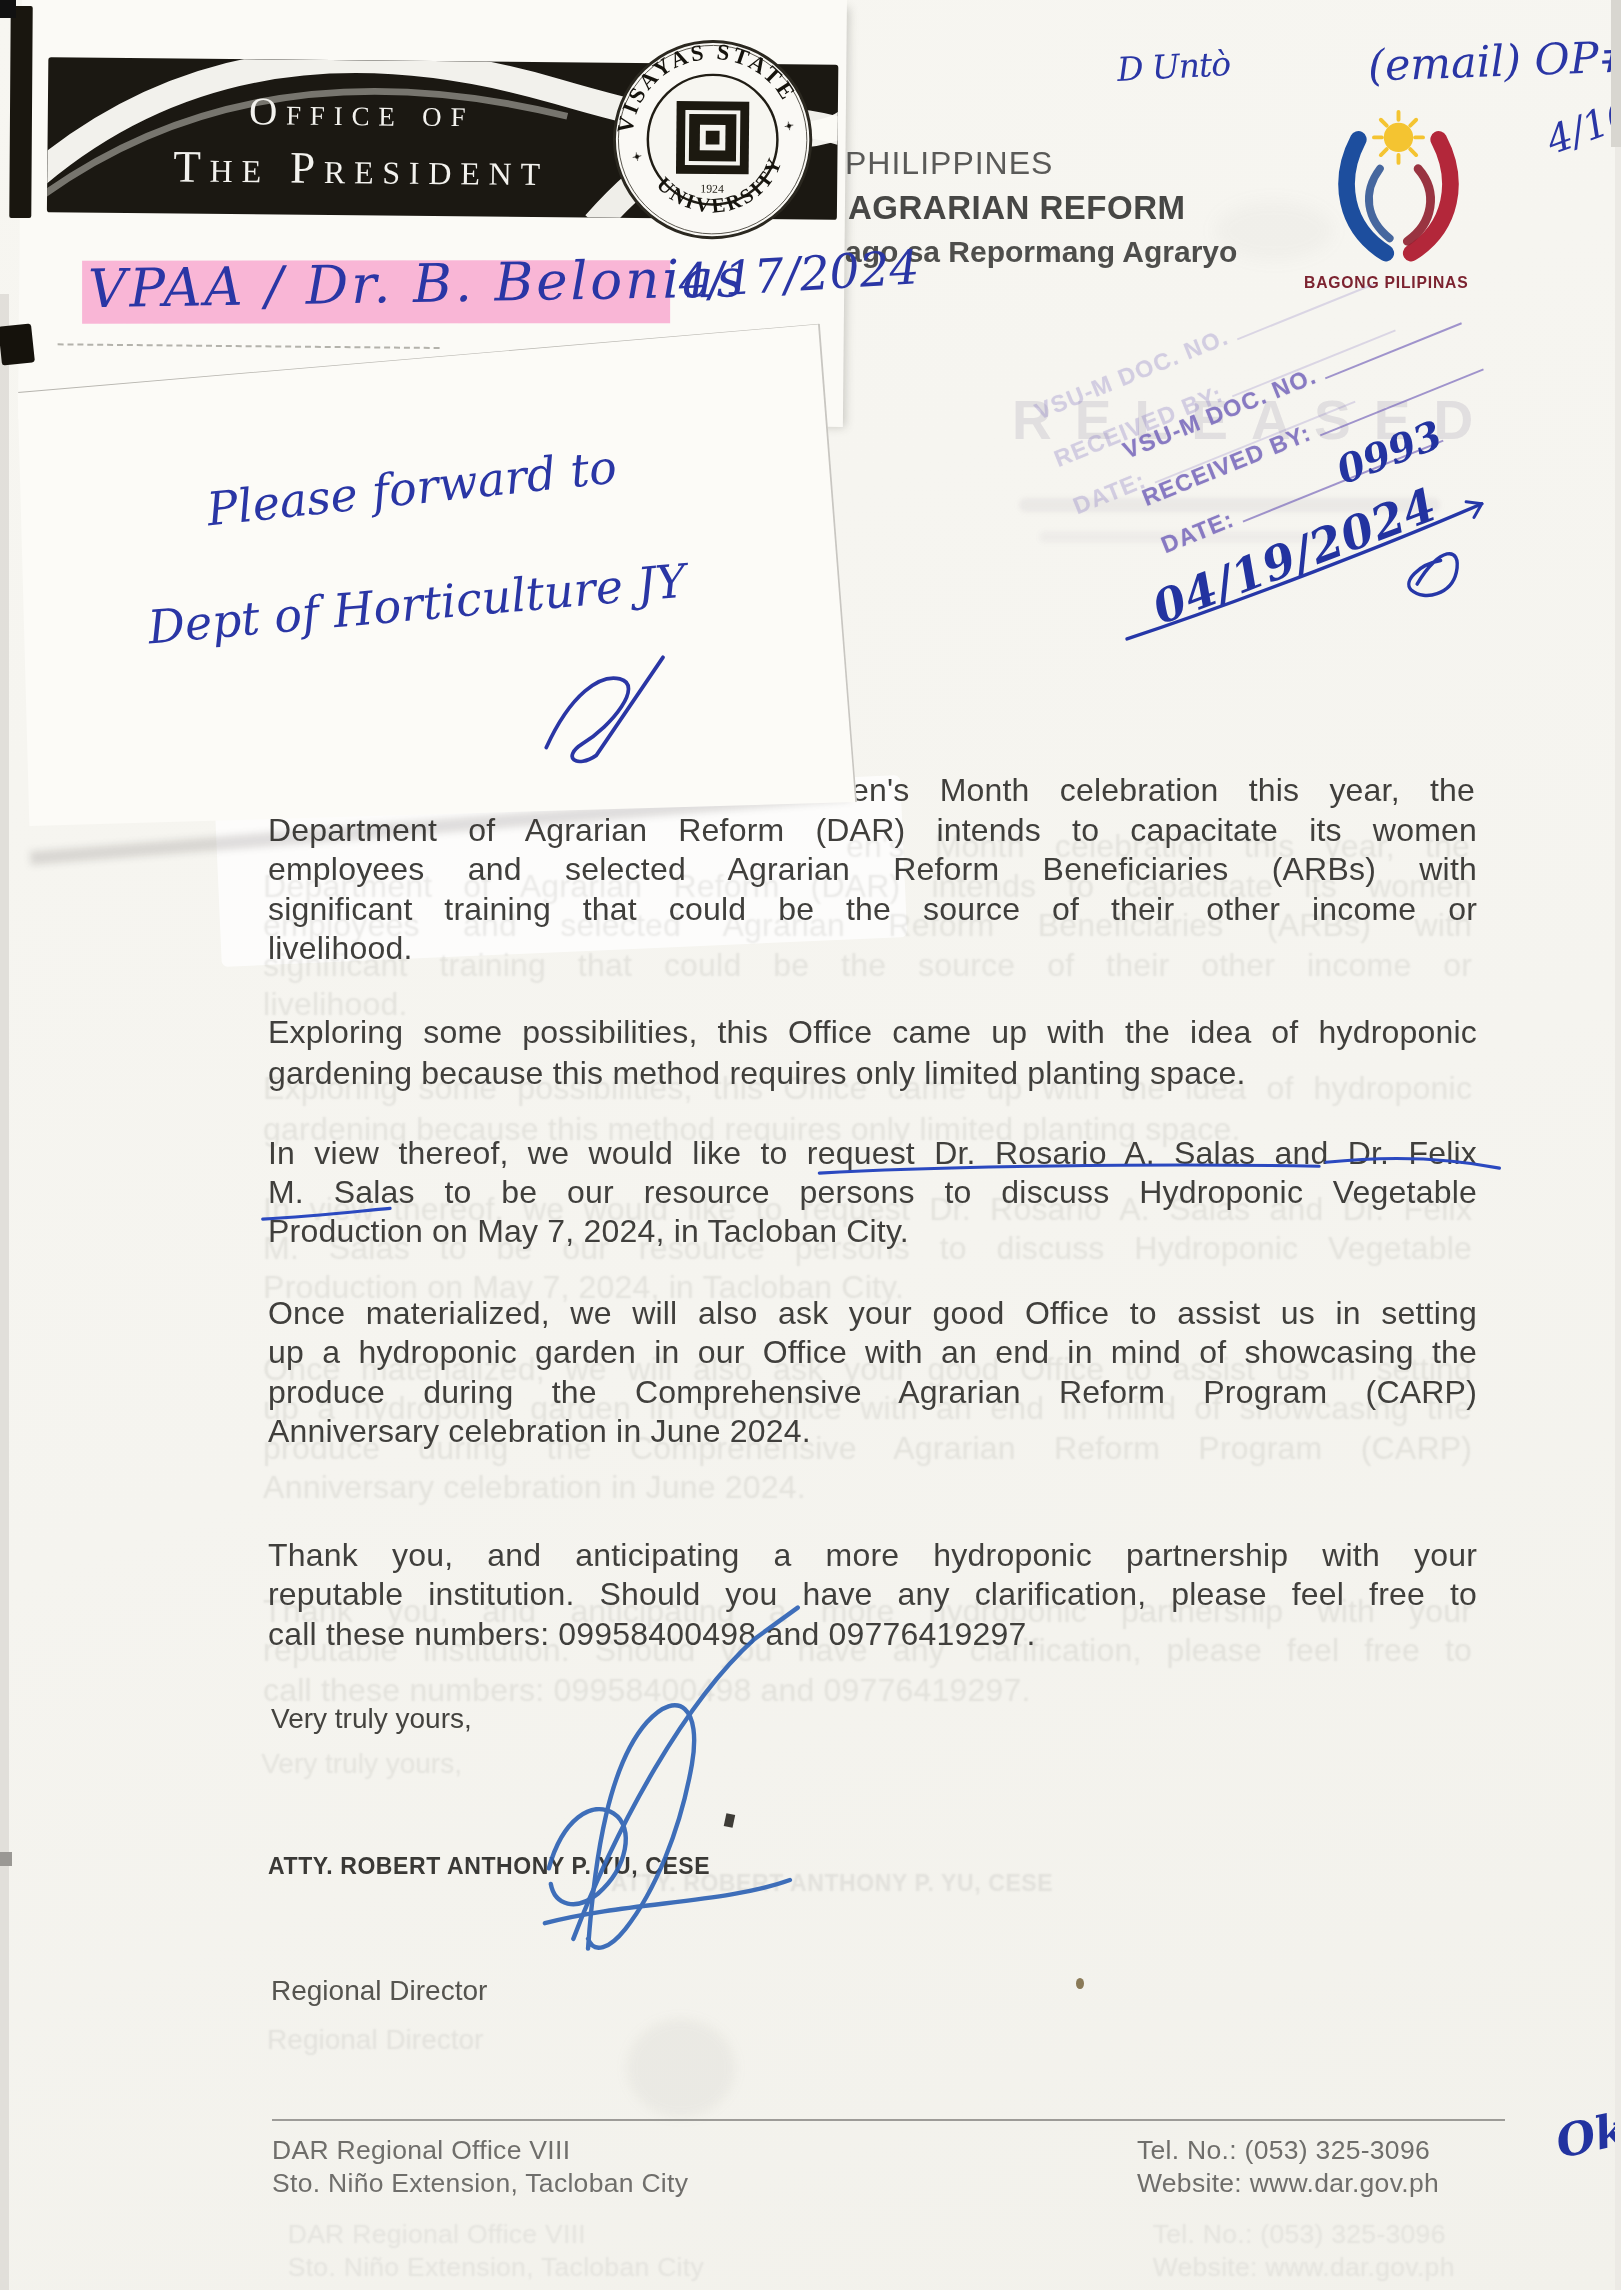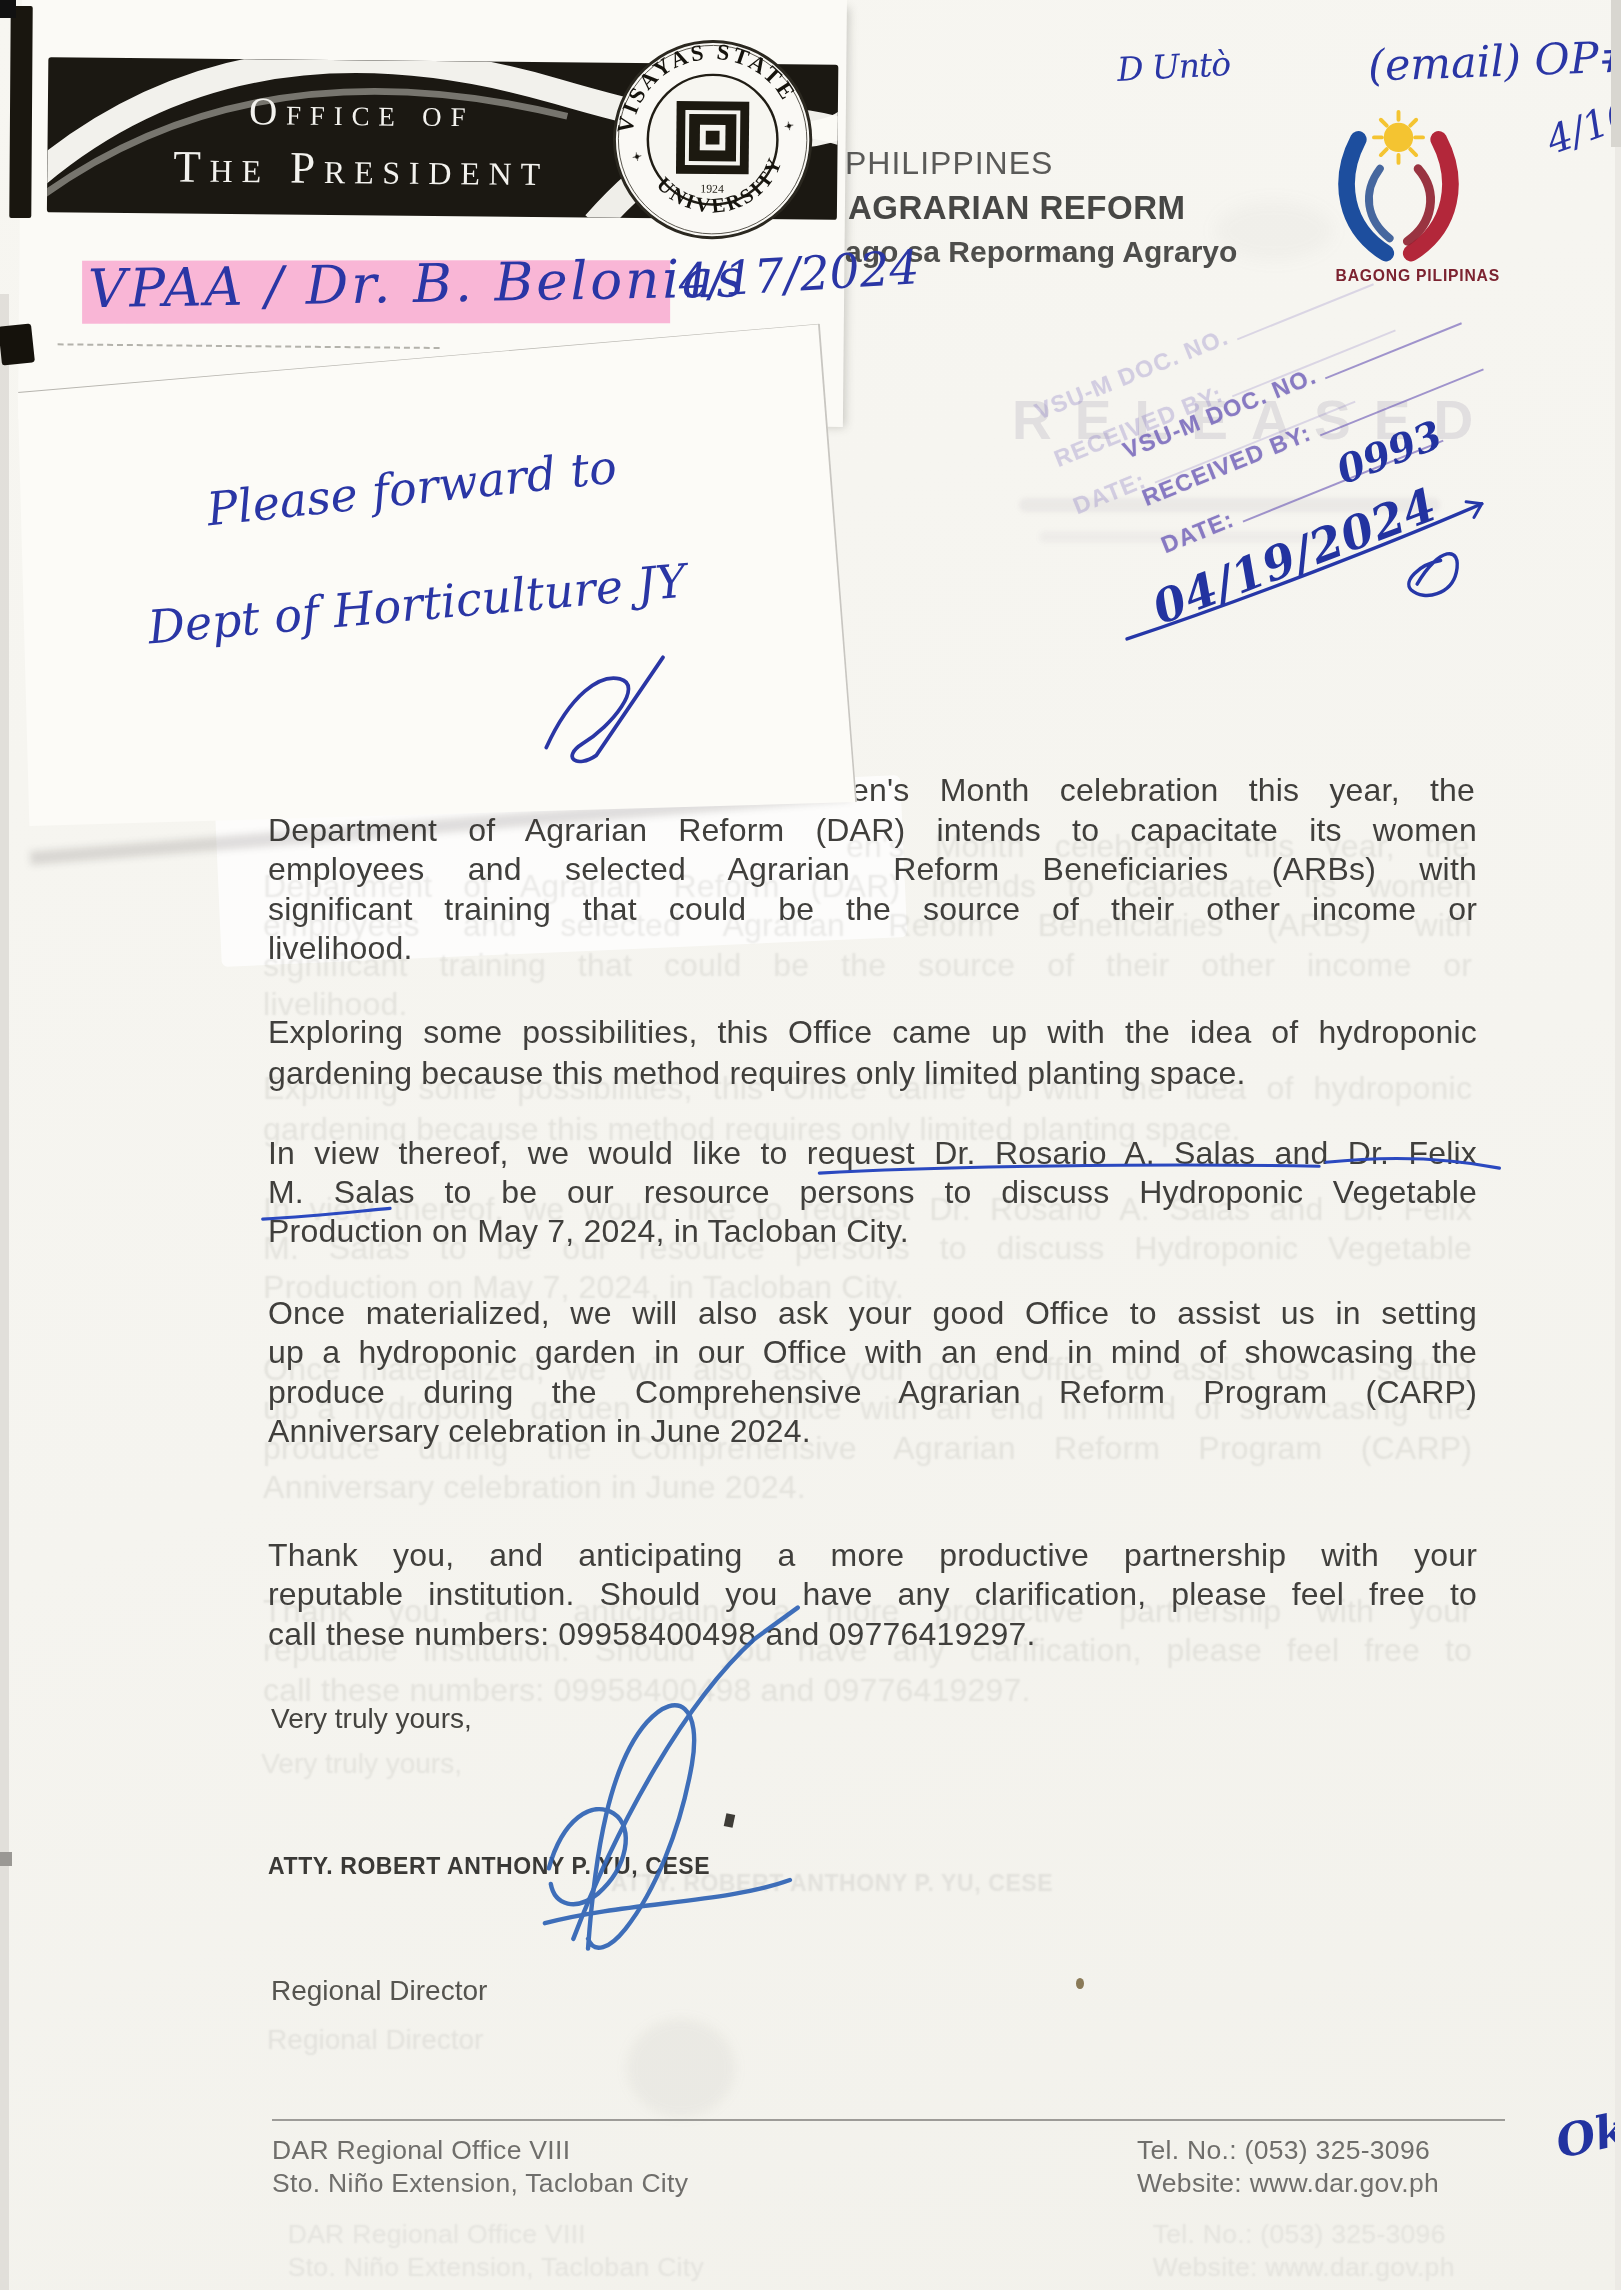--- a/index.html
+++ b/index.html
@@ -18,21 +18,21 @@
           color:#3a3936;text-shadow:343px 16.7px 2px rgba(110,110,105,.13);}
   .signer-title{position:absolute;left:271px;font-size:28px;color:#55544f;
           text-shadow:-3.9px 49px 2px rgba(110,110,105,.13);}
   .foot{position:absolute;font-size:26.5px;color:#6f6e6b;letter-spacing:0.3px;
         text-shadow:15.7px 84px 2px rgba(110,110,105,.11);}
   .rule{position:absolute;left:272px;top:2119px;width:1233px;height:2px;background:#8d8c88;opacity:.85;}
   
   .lh1{position:absolute;left:845px;top:145px;font-size:32px;color:#5a5a58;letter-spacing:1px;}
   .lh2{position:absolute;left:848px;top:189px;font-size:33px;font-weight:bold;color:#474745;letter-spacing:0.5px;}
   .lh3{position:absolute;left:845px;top:235px;font-size:30px;font-weight:600;color:#4e4e4c;}
-  .logo-cap{position:absolute;left:1304px;top:267px;width:196px;text-align:right;
+  .logo-cap{position:absolute;left:1304px;top:274px;width:196px;text-align:left;
             font-size:15.7px;font-weight:bold;letter-spacing:0.8px;color:#7c2330;}
   
   .hand{font-family:"DejaVu Serif",serif;font-style:italic;color:#2a36a5;}
   .hand-b{font-family:"DejaVu Serif",serif;font-style:italic;color:#2333a0;font-weight:bold;}
   
   .released{position:absolute;left:1012px;top:388px;font-size:55px;font-weight:bold;
             letter-spacing:.42em;color:rgba(145,135,158,.20);filter:blur(0.6px);}
   .stamp-block{position:absolute;width:461px;transform:rotate(-22deg);transform-origin:left top;}
   .stamp-line{font-family:"Liberation Sans",sans-serif;font-weight:bold;font-size:23.5px;
               letter-spacing:1.2px;color:rgba(122,106,188,.78);margin-bottom:23.5px;white-space:nowrap;
@@ -131,21 +131,21 @@
 
   <div class="ln" style="top:1137px;">In view thereof, we would like to request Dr. Rosario A. Salas and Dr. Felix</div>
   <div class="ln" style="top:1176px;">M. Salas to be our resource persons to discuss Hydroponic Vegetable</div>
   <div class="ln end" style="top:1215px;">Production on May 7, 2024, in Tacloban City.</div>
 
   <div class="ln" style="top:1297px;">Once materialized, we will also ask your good Office to assist us in setting</div>
   <div class="ln" style="top:1336px;">up a hydroponic garden in our Office with an end in mind of showcasing the</div>
   <div class="ln" style="top:1376px;">produce during the Comprehensive Agrarian Reform Program (CARP)</div>
   <div class="ln end" style="top:1415px;">Anniversary celebration in June 2024.</div>
 
-  <div class="ln" style="top:1539px;">Thank you, and anticipating a more productive partnership with your</div>
+  <div class="ln" style="top:1539px;">Thank you, and anticipating a more hydroponic partnership with your</div>
   <div class="ln" style="top:1578px;">reputable institution. Should you have any clarification, please feel free to</div>
   <div class="ln end" style="top:1618px;">call these numbers: 09958400498 and 09776419297.</div>
 
   <div class="closing" style="top:1703px;">Very truly yours,</div>
   <div class="signer" style="top:1853px;">ATTY. ROBERT ANTHONY P. YU, CESE</div>
   <div class="signer-title" style="top:1975px;">Regional Director</div>
 
   <svg class="abs" style="left:0;top:0;" width="1621" height="1372" viewBox="0 0 1654 1400">
     <path d="M836 1197 C 960 1190 1180 1187 1346 1190" stroke="#2b49c0" stroke-width="3.2" fill="none" stroke-linecap="round"></path>
     <path d="M1353 1186 C 1420 1179 1475 1181 1530 1192" stroke="#2b49c0" stroke-width="3.2" fill="none" stroke-linecap="round"></path>

